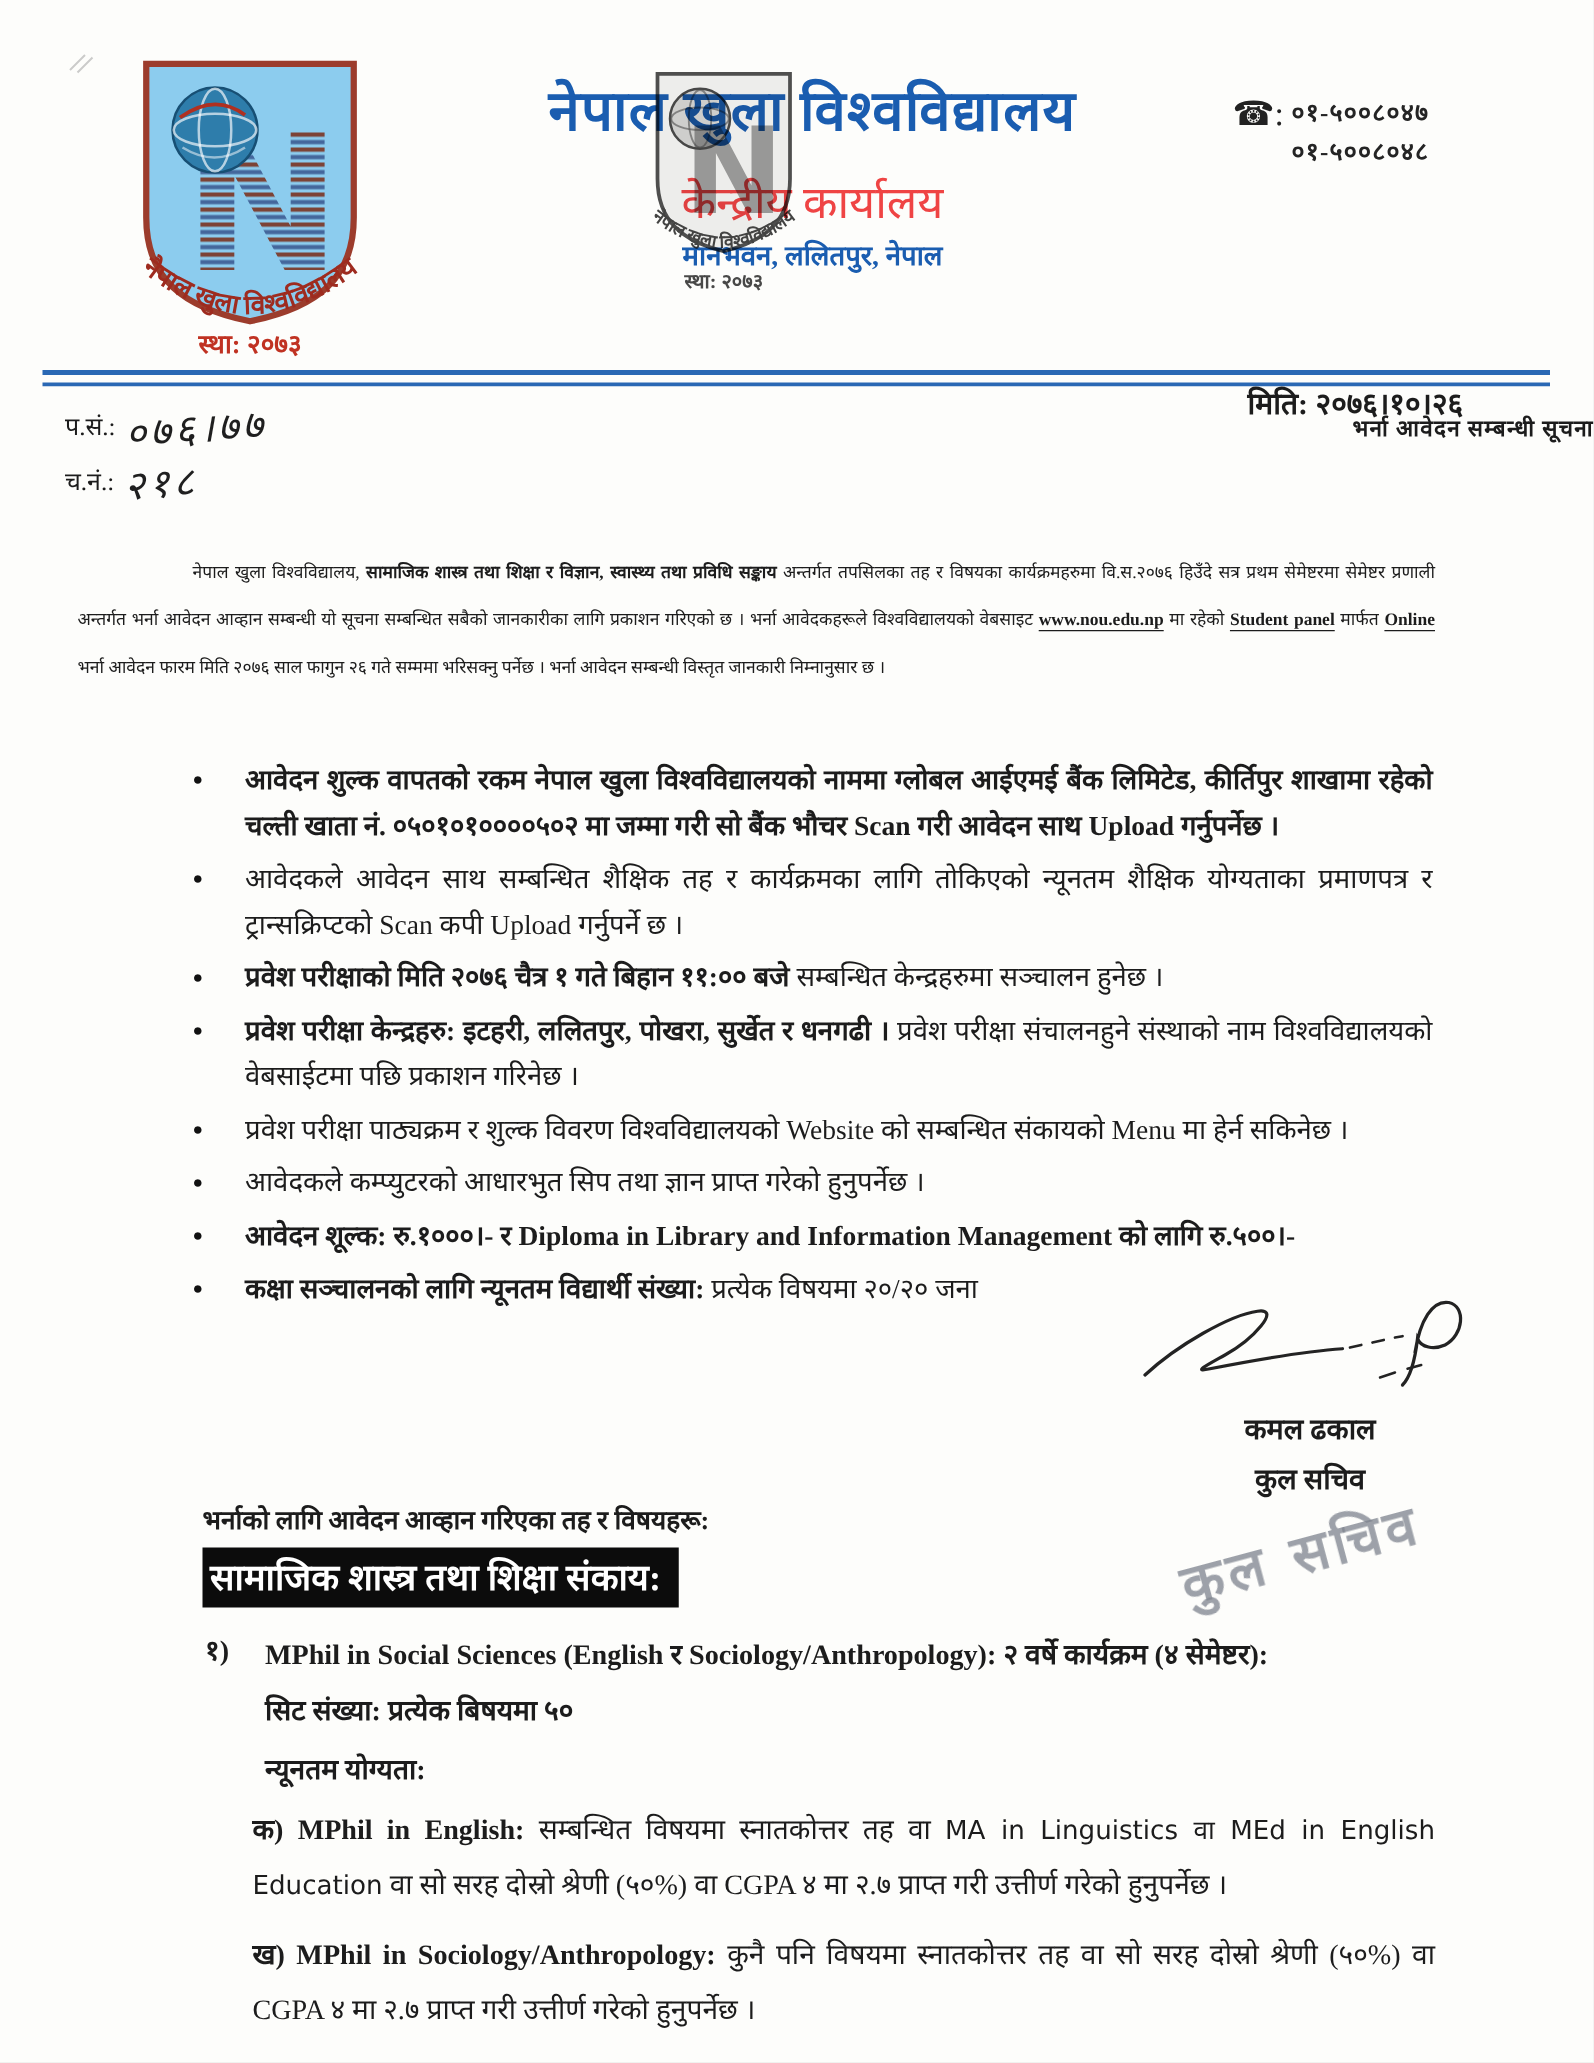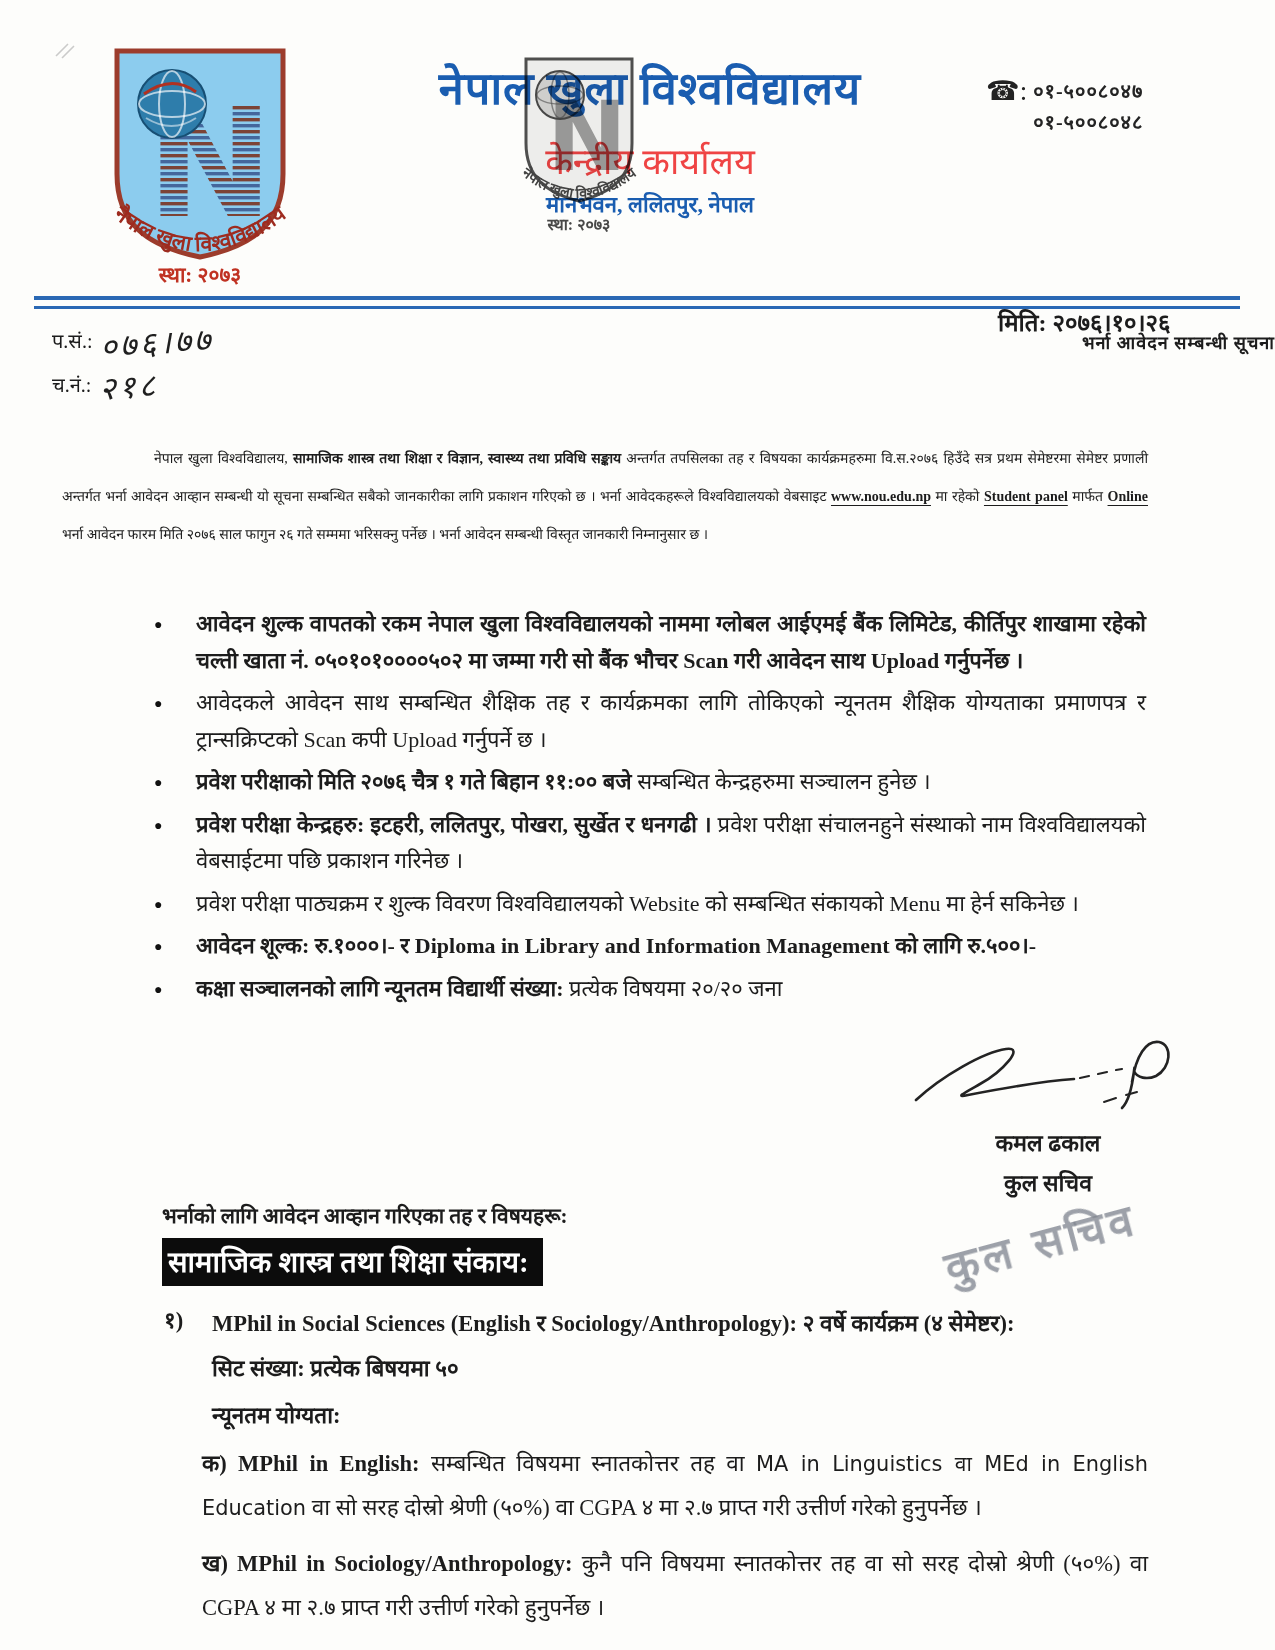--- a/index.html
+++ b/index.html
@@ -146,20 +146,21 @@
   <div class="doc-title">भर्ना आवेदन सम्बन्धी सूचना</div>
 
   <p class="intro"><span>नेपाल खुला विश्वविद्यालय, </span><span class="b">सामाजिक शास्त्र तथा शिक्षा र विज्ञान, स्वास्थ्य तथा प्रविधि सङ्काय</span><span> अन्तर्गत तपसिलका तह र विषयका कार्यक्रमहरुमा वि.स.२०७६ हिउँदे सत्र प्रथम सेमेष्टरमा सेमेष्टर प्रणाली अन्तर्गत भर्ना आवेदन आव्हान सम्बन्धी यो सूचना सम्बन्धित सबैको जानकारीका लागि प्रकाशन गरिएको छ । भर्ना आवेदकहरूले विश्वविद्यालयको वेबसाइट </span><span class="b u">www.nou.edu.np</span><span> मा रहेको </span><span class="b u">Student panel</span><span> मार्फत </span><span class="b u">Online</span><span> भर्ना आवेदन फारम मिति २०७६ साल फागुन २६ गते सम्ममा भरिसक्नु पर्नेछ । भर्ना आवेदन सम्बन्धी विस्तृत जानकारी निम्नानुसार छ ।</span></p>
 
   <ul class="bullets">
       <li><span><span class="b">आवेदन शुल्क वापतको रकम नेपाल खुला विश्वविद्यालयको नाममा ग्लोबल आईएमई बैंक लिमिटेड, कीर्तिपुर शाखामा रहेको चल्ती खाता नं. ०५०१०१००००५०२ मा जम्मा गरी सो बैंक भौचर Scan गरी आवेदन साथ Upload गर्नुपर्नेछ ।</span></span></li>
       <li><span><span>आवेदकले आवेदन साथ सम्बन्धित शैक्षिक तह र कार्यक्रमका लागि तोकिएको न्यूनतम शैक्षिक योग्यताका प्रमाणपत्र र ट्रान्सक्रिप्टको Scan कपी Upload गर्नुपर्ने छ ।</span></span></li>
       <li><span><span class="b">प्रवेश परीक्षाको मिति २०७६ चैत्र १ गते बिहान ११:०० बजे</span><span> सम्बन्धित केन्द्रहरुमा सञ्चालन हुनेछ ।</span></span></li>
       <li><span><span class="b">प्रवेश परीक्षा केन्द्रहरु: इटहरी, ललितपुर, पोखरा, सुर्खेत र धनगढी ।</span><span> प्रवेश परीक्षा संचालनहुने संस्थाको नाम विश्वविद्यालयको वेबसाईटमा पछि प्रकाशन गरिनेछ ।</span></span></li>
       <li><span><span>प्रवेश परीक्षा पाठ्यक्रम र शुल्क विवरण विश्वविद्यालयको Website को सम्बन्धित संकायको Menu मा हेर्न सकिनेछ ।</span></span></li>
+      <li><span><span>आवेदकले कम्प्युटरको आधारभुत सिप तथा ज्ञान प्राप्त गरेको हुनुपर्नेछ ।</span></span></li>
       <li><span><span class="b">आवेदन शूल्क: रु.१०००।- र Diploma in Library and Information Management को लागि रु.५००।-</span></span></li>
       <li><span><span class="b">कक्षा सञ्चालनको लागि न्यूनतम विद्यार्थी संख्या:</span><span> प्रत्येक विषयमा २०/२० जना</span></span></li>
     </ul>
 
   <div class="sig">
     <svg width="280" height="88" viewBox="0 0 280 88">
       <g fill="none" stroke="#232323" stroke-width="2.6" stroke-linecap="round">
         <path d="M8,64 C34,40 76,16 98,13 C118,10 94,36 72,48 C56,57 46,62 60,59 C96,52 136,45 166,43"></path>
         <path d="M172,42 l9,-2 m9,-2 l9,-2 m9,-2 l6,-1" stroke-width="2.2"></path>
         <path d="M224,46 C228,20 238,4 251,6 C265,9 263,32 248,40 C239,44 229,42 226,35 C224,52 220,66 214,72"></path>

